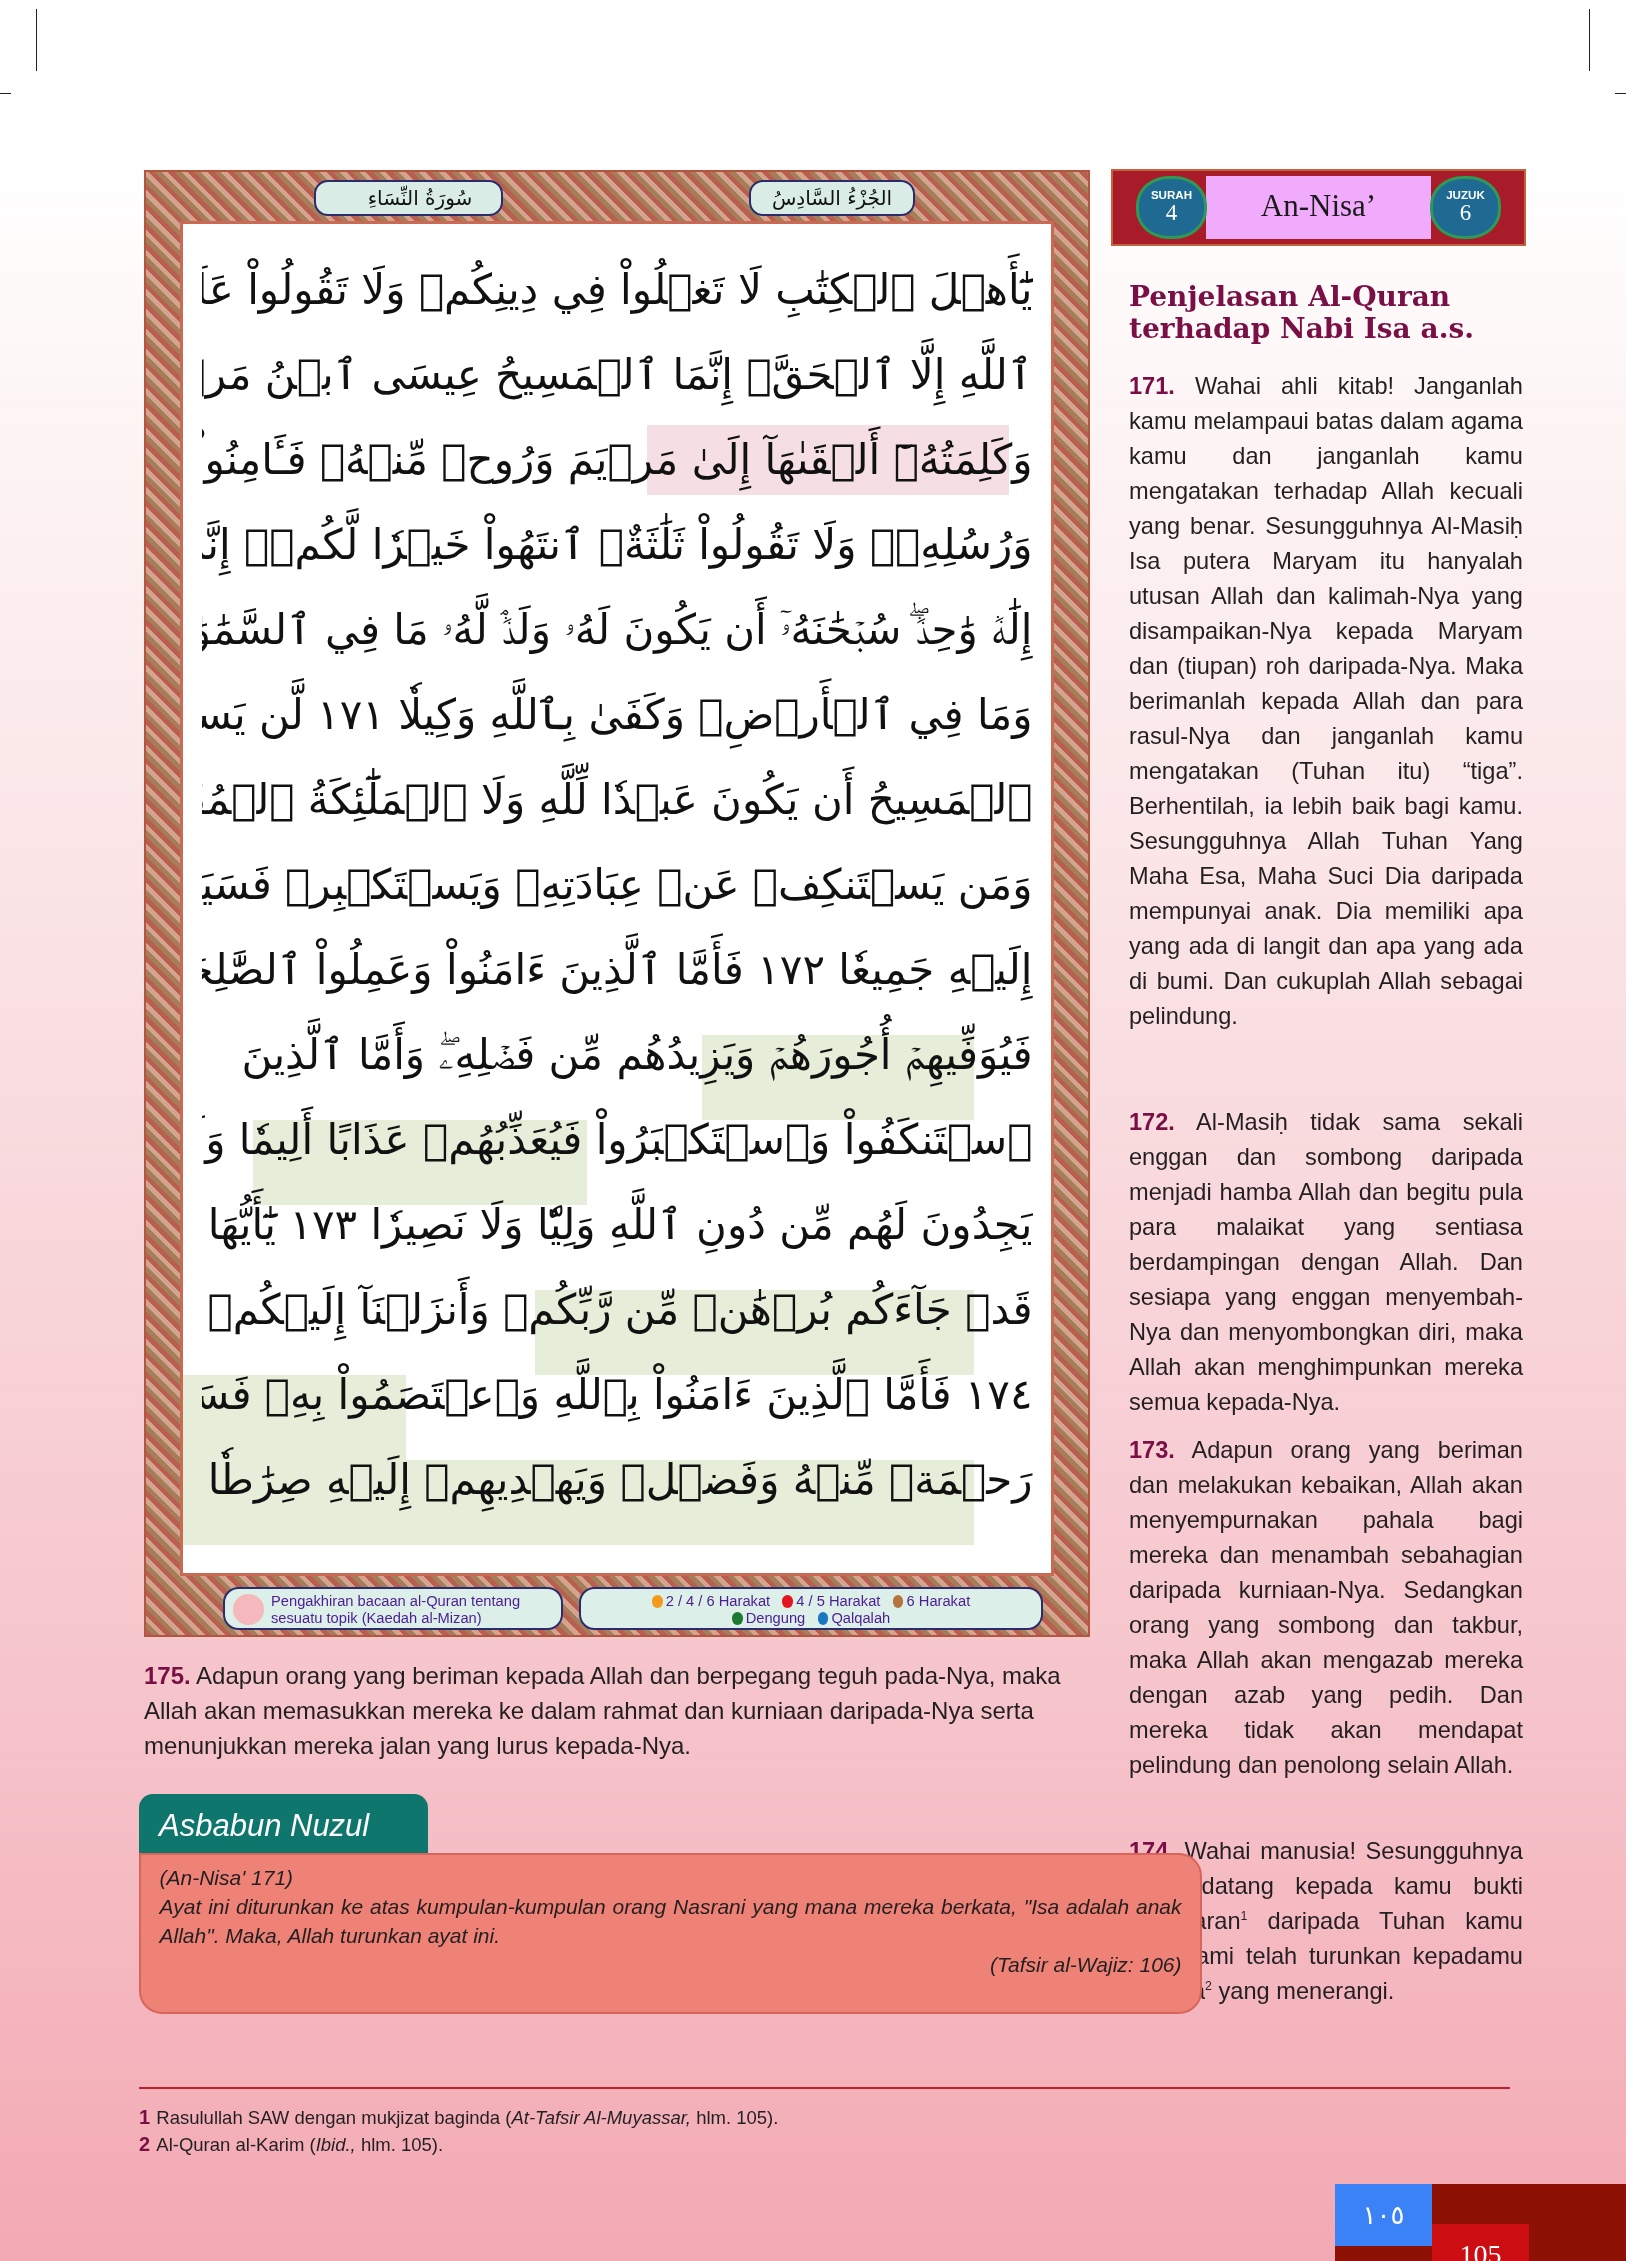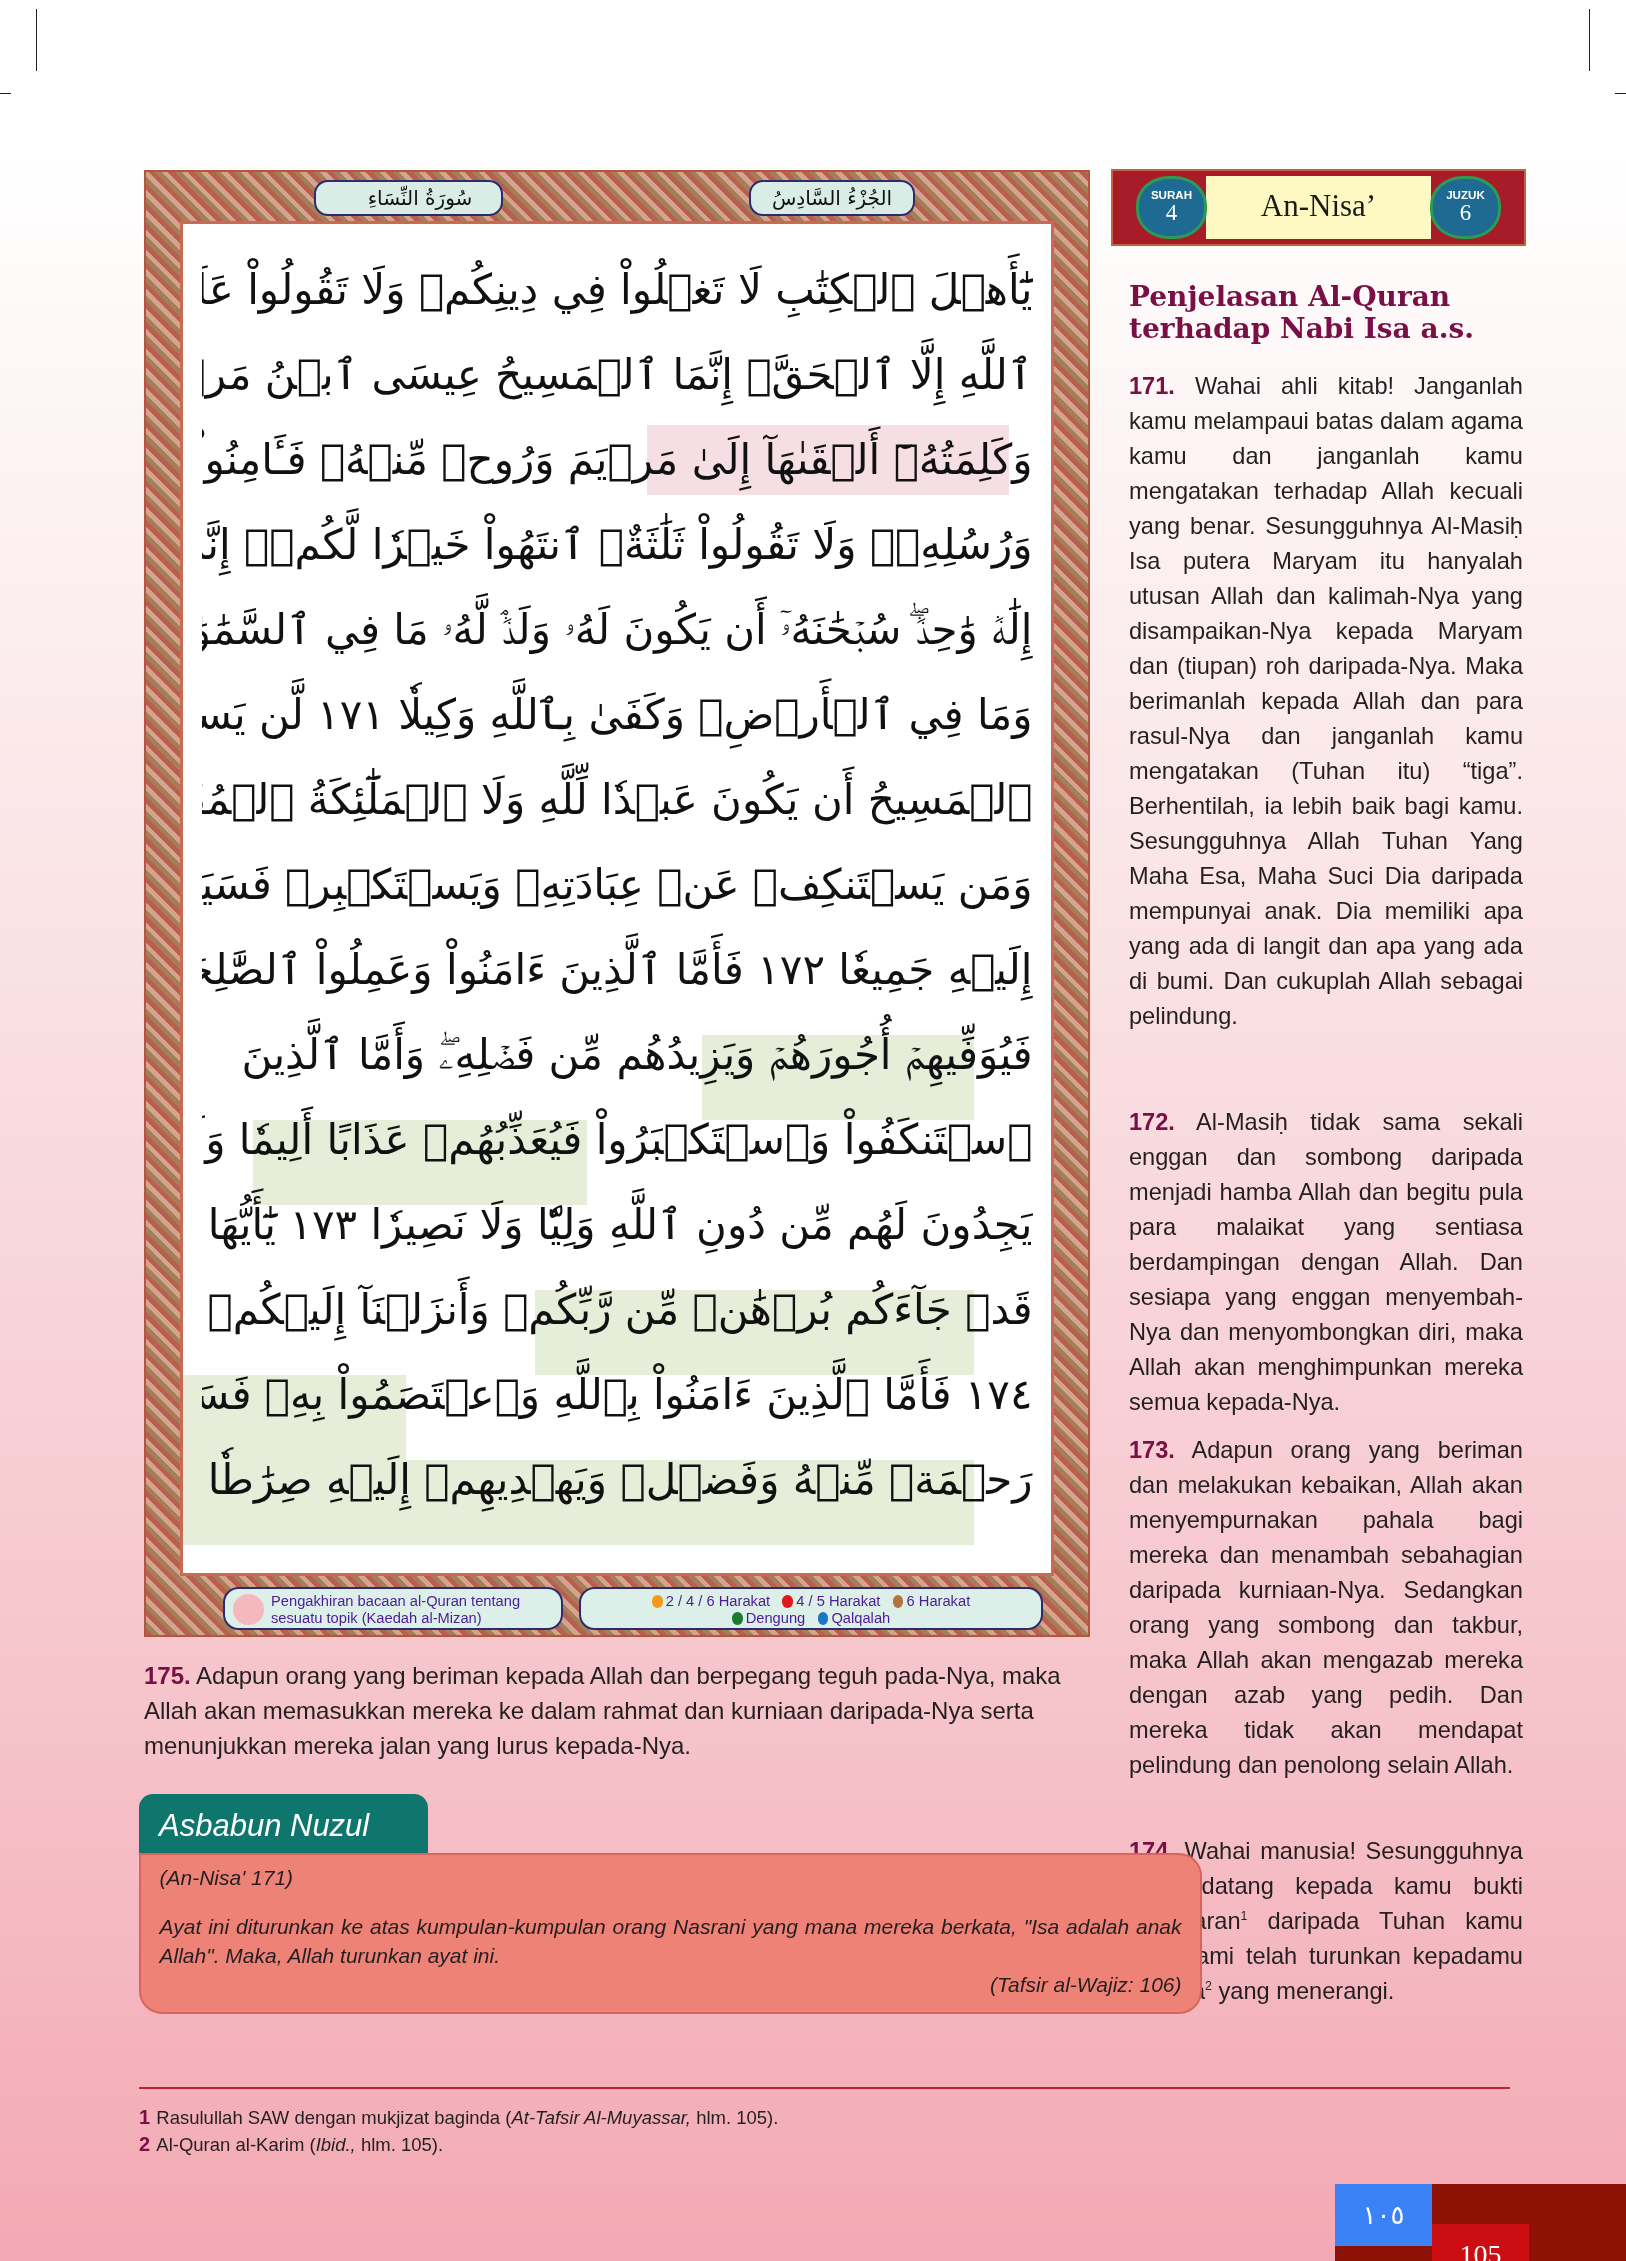--- a/index.html
+++ b/index.html
@@ -41,21 +41,21 @@
     position:absolute; bottom:4.6px; height:43px; background:#dcefe8; border:2.3px solid #2b2c6b;
     border-radius:15.5px; box-sizing:border-box; font-family:"Liberation Sans", sans-serif;
     font-size:14.7px; color:#4c1d95;
   }
   .dot { display:inline-block; width:10.8px; height:12.4px; border-radius:50%; vertical-align:middle; margin-right:3.1px; }
   
   .banner {
     position:absolute; left:1111px; top:169px; width:415px; height:77px;
     background:#a81c2a; border:2.3px solid #c2633e; box-sizing:border-box;
   }
-  .banner-mid { position:absolute; left:93px; right:93px; top:4.6px; bottom:4.6px; background:#fef9c3; }
+  .banner-mid { position:absolute; left:93px; right:93px; top:4.6px; bottom:4.6px; background:#f0abfc; }
   .badge {
     position:absolute; top:4.6px; width:71px; height:63px; background:#1f6a93;
     border:3.1px solid #2e9a56; border-radius:46% ; color:#fff; text-align:center;
     font-family:"Liberation Sans", sans-serif; box-sizing:border-box;
   }
   .badge .lab { font-size:11.6px; font-weight:bold; margin-top:9.3px; }
   .badge .num { font-family:"Liberation Serif", serif; font-size:23px; line-height:23px; }
   .banner-title {
     position:absolute; left:0; right:0; top:12.4px; text-align:center;
     font-family:"Liberation Serif", serif; font-size:31px; color:#1a1a1a;
@@ -177,21 +177,21 @@
 </div>
 
 <div class="v175">
   <span class="vnum">175.</span>
   <span>Adapun orang yang beriman kepada Allah dan berpegang teguh pada-Nya, maka Allah akan memasukkan mereka ke dalam rahmat dan kurniaan daripada-Nya serta menunjukkan mereka jalan yang lurus kepada-Nya.</span>
 </div>
 
 <div class="asbab-tab">Asbabun Nuzul</div>
 <div class="asbab-box">
   <div>(An-Nisa' 171)</div>
-  <div style="text-align:justify;margin-top:20px;">Ayat ini diturunkan ke atas kumpulan-kumpulan orang Nasrani yang mana mereka berkata, "Isa adalah anak Allah". Maka, Allah turunkan ayat ini.</div>
+  <div style="text-align:justify;">Ayat ini diturunkan ke atas kumpulan-kumpulan orang Nasrani yang mana mereka berkata, "Isa adalah anak Allah". Maka, Allah turunkan ayat ini.</div>
   <div class="src">(Tafsir al-Wajiz: 106)</div>
 </div>
 
 <div class="fn-rule"></div>
 <div class="footnotes">
   <div>
     <span class="fn-num">1</span><span>Rasulullah SAW dengan mukjizat baginda (</span><i>At-Tafsir Al-Muyassar,</i><span> hlm. 105).</span>
   </div>
   <div>
     <span class="fn-num">2</span><span>Al-Quran al-Karim (</span><i>Ibid.,</i><span> hlm. 105).</span>

